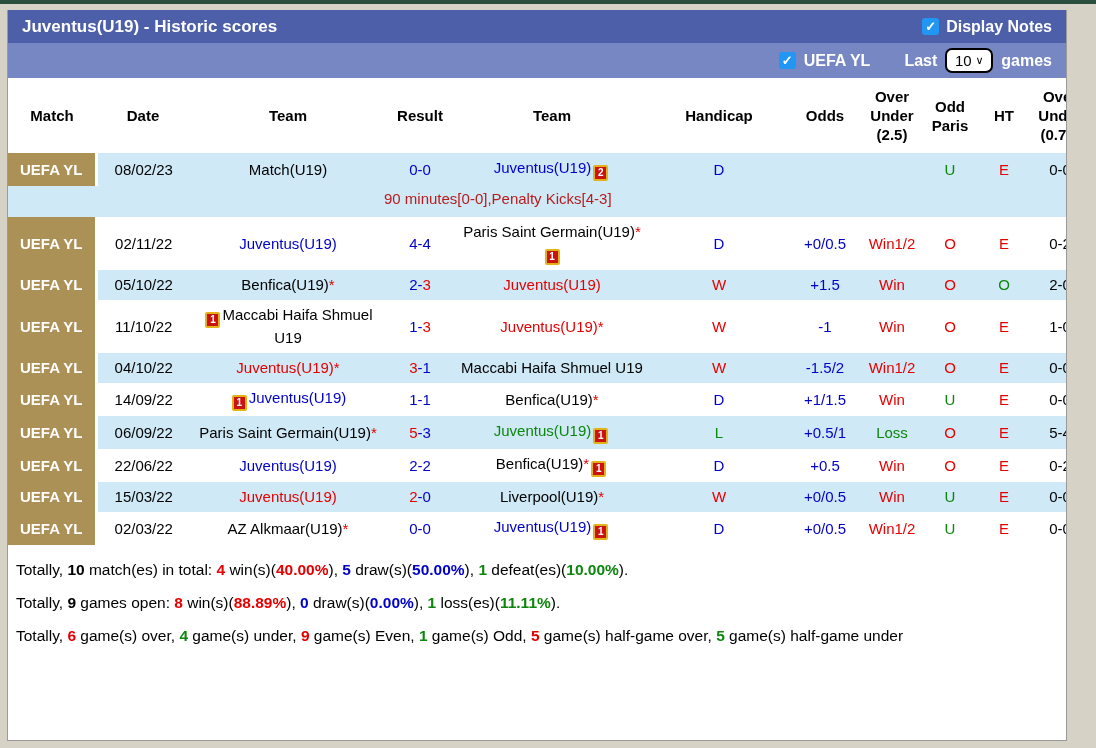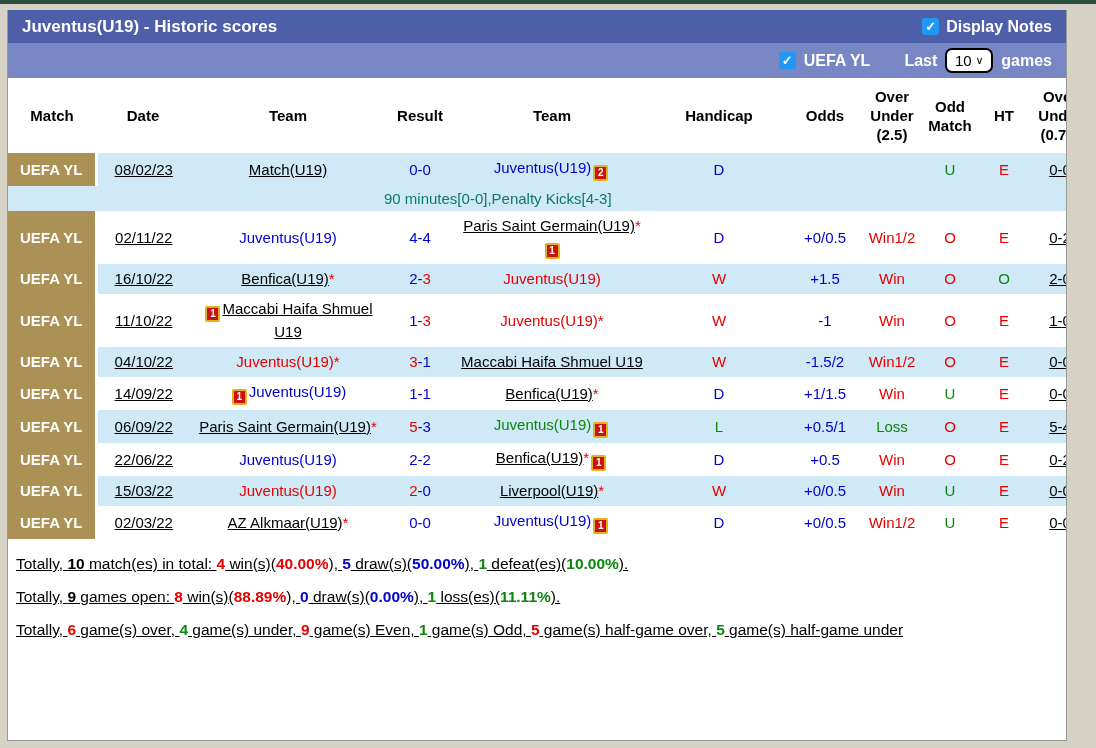--- a/index.html
+++ b/index.html
@@ -30,30 +30,30 @@
   
   table { border-collapse:collapse; table-layout:fixed; width:1082px; }
   th { font-size:15px; font-weight:bold; color:#000; text-align:center;
     vertical-align:middle; padding:9px 2px; line-height:19px; background:#fff; }
   td { font-size:15px; text-align:center; vertical-align:middle;
     padding:5px 2px; line-height:20px; }
   tr.row-alt td { background:#cfe9f6; }
   tr.row-white td { background:#ffffff; }
   td.badge { background:#ac9156 !important; color:#fff; font-weight:bold;
     border-right:3px solid #fff; }
-  td.note-cell { text-align:left; padding:3px 2px 2px 376px; color:#0f766e; }
+  td.note-cell { text-align:left; padding:3px 2px 8px 376px; color:#b91c1c; }
   .ast { color:#e60000; }
   .rc-icon { display:inline-block; width:15px; height:16px; background:#cc1111;
     border:2px solid #e2b21a; border-radius:2px; color:#fff; font-size:10px;
     font-weight:bold; line-height:12px; text-align:center; vertical-align:-3px;
     margin:0 2px; }
   .c-blue  { color:#0000cc; }
   .c-red   { color:#e60000; }
   .c-green { color:#0c860c; }
-  .c-black { color:#000;text-decoration:underline; }
+  .c-black { color:#000; }
 
   
   .summary { padding:8px 12px 0 8px; font-size:15.5px; color:#000; }
   .summary .line { line-height:33px; white-space:nowrap; }
   .summary b { font-weight:bold; }
 </style>
 </head>
 <body>
 
 <div class="frame">
@@ -97,21 +97,21 @@
       <thead>
           <tr id="thead-row">
             <th>Match</th>
             <th>Date</th>
             <th>Team</th>
             <th>Result</th>
             <th>Team</th>
             <th>Handicap</th>
             <th>Odds</th>
             <th>Over Under (2.5)</th>
-            <th>Odd Match</th>
+            <th>Odd Paris</th>
             <th>HT</th>
             <th>Over Under (0.75)</th>
           </tr>
         </thead>
       <tbody id="tbody">
           <tr class="row-alt">
             <td class="badge">UEFA YL</td>
             <td class="c-black">08/02/23</td>
             <td><span class="c-black">Match(U19)</span></td>
             <td><span class="c-blue">0</span><span class="c-blue">-</span><span class="c-blue">0</span></td>
@@ -136,21 +136,21 @@
             <td class="c-blue">D</td>
             <td class="c-blue">+0/0.5</td>
             <td class="c-red">Win1/2</td>
             <td class="c-red">O</td>
             <td class="c-red">E</td>
             <td class="c-black">0-2</td>
             <td class="c-red">O</td>
           </tr>
           <tr class="row-alt">
             <td class="badge">UEFA YL</td>
-            <td class="c-black">16/10/22</td>
+            <td class="c-black">05/10/22</td>
             <td><span class="c-black">Benfica(U19)</span><span class="ast">*</span></td>
             <td><span class="c-blue">2</span><span class="c-blue">-</span><span class="c-red">3</span></td>
             <td><span class="c-red">Juventus(U19)</span></td>
             <td class="c-red">W</td>
             <td class="c-blue">+1.5</td>
             <td class="c-red">Win</td>
             <td class="c-red">O</td>
             <td class="c-green">O</td>
             <td class="c-black">2-0</td>
             <td class="c-red">O</td>

